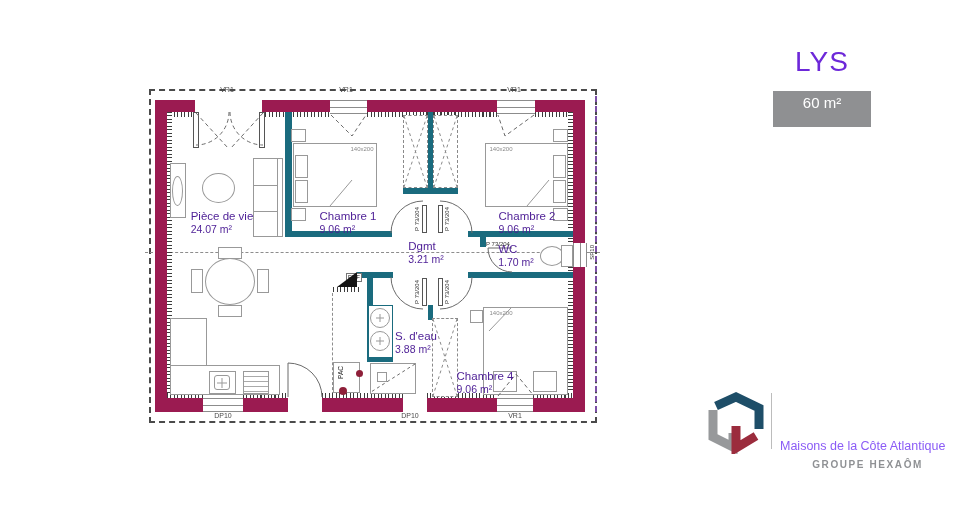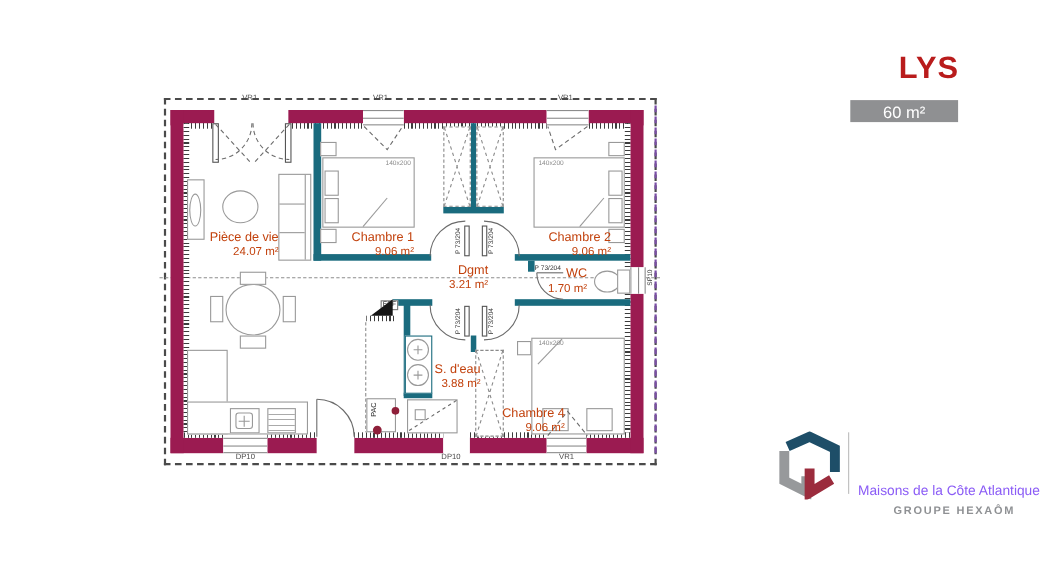--- a/index.html
+++ b/index.html
@@ -13,36 +13,36 @@
   .winh:after{content:"";position:absolute;left:0;right:0;top:6px;border-top:1px solid #8c8c8c}
   .winv{position:absolute;width:14px;background:#fff;border-left:1.5px solid #8c8c8c;border-right:1.5px solid #8c8c8c;box-sizing:border-box}
   .winv:after{content:"";position:absolute;top:0;bottom:0;left:6px;border-left:1px solid #8c8c8c}
   .opn{position:absolute;background:#fff}
   .furn{position:absolute;background:#fff;border:1px solid #999;box-sizing:border-box}
   .round{border-radius:50%}
   .dashb{position:absolute;background:#fff;border:1px dashed #8a8a8a;box-sizing:border-box}
   .jamb{position:absolute;background:#fff;border:1px solid #555;box-sizing:border-box}
   .drain{background:#fff repeating-linear-gradient(180deg,#fff 0 4px,#aaa 4px 5px)}
   .sline{position:absolute;background:#999}
-  .rl{position:absolute;transform:translateX(-50%);text-align:right;color:#c2410c;white-space:nowrap}
+  .rl{position:absolute;transform:translateX(-50%);text-align:left;color:#4c1d95;white-space:nowrap}
   .rl .n{display:block;font-size:11.5px;line-height:13px}
   .rl .a{display:block;font-size:10.5px;line-height:13px}
   .sl{position:absolute;transform:translateX(-50%);font-size:7px;color:#4a4a4a;white-space:nowrap}
   .bs{position:absolute;transform:translateX(-50%);font-size:6px;color:#8a8a8a;white-space:nowrap}
   .dv{position:absolute;font-size:6px;color:#333;writing-mode:vertical-rl;transform:rotate(180deg);white-space:nowrap;line-height:6px}
   .dh{position:absolute;font-size:6px;color:#333;white-space:nowrap}
   .roof{position:absolute;border:2px dashed #4a4a4a}
   .pdash{position:absolute;border-left:2px dashed #7b4fa6}
   .secline{position:absolute;border-top:1.2px dashed #8d8d8d}
   .techdash{position:absolute;border-left:1px dashed #8d8d8d}
   .edf{position:absolute;font-size:6px;color:#111;background:#fff;border:1px solid #777;line-height:7px;padding:0 1px}
   .pac{position:absolute;font-size:6.5px;color:#222;writing-mode:vertical-rl;transform:rotate(180deg);line-height:7px}
   .dot{position:absolute;border-radius:50%;background:#8e1f39}
   svg.ovl{position:absolute;left:0;top:0;pointer-events:none}
-  .model{position:absolute;font-weight:bold;font-size:28px;letter-spacing:1px;color:#b91c1c;text-align:right}
+  .model{position:absolute;font-weight:normal;font-size:28px;letter-spacing:1px;color:#6d28d9;text-align:center}
   .badge{position:absolute;background:#8f9092;color:#fff;font-size:15px;text-align:center;line-height:24px}
   .mca{position:absolute;font-family:"Liberation Serif",serif;font-weight:bold;font-size:50px;line-height:46px;color:#1e4e68;letter-spacing:1px}
   .mcasub{position:absolute;font-family:Liberation Sans, sans-serif;font-size:12.5px;color:#8b5cf6;white-space:nowrap}
   .group{position:absolute;font-size:10px;font-weight:bold;letter-spacing:1.6px;color:#8f9194;text-align:right}
   .vdiv{position:absolute;width:1px;background:#bcbcbc}
 </style>
 </head>
 <body>
 
 <div class="stage">
@@ -237,21 +237,21 @@
 
   <div class="sl" style="left:227px;top:86px">VR1</div>
   <div class="sl" style="left:346px;top:86px">VR1</div>
   <div class="sl" style="left:514px;top:86px">VR1</div>
   <div class="sl" style="left:223px;top:412px">DP10</div>
   <div class="sl" style="left:410px;top:412px">DP10</div>
   <div class="sl" style="left:515px;top:412px">VR1</div>
   <div class="dv" style="left:589px;top:245px">SP10</div>
 
   <div class="model" style="left:772px;top:46px;width:100px">LYS</div>
-  <div class="badge" style="left:773px;top:91px;width:98px;height:20px">60 m²</div>
+  <div class="badge" style="left:773px;top:91px;width:98px;height:36px">60 m²</div>
 
   <svg class="ovl" style="left:704px;top:392px" width="64" height="62" viewBox="0 0 64 60">
     <g fill="none" stroke-width="9" stroke-linejoin="miter">
       <polyline points="12,13 32,4 55,15 55,36" stroke="#1e4e68"></polyline>
       <polyline points="9,17 9,44 29,54 29,40" stroke="#97999b"></polyline>
       <polyline points="52,43 32,55 32,33" stroke="#9b2c3d"></polyline>
     </g>
   </svg>
   <div class="vdiv" style="left:771px;top:393px;height:56px"></div>
   <div class="mcasub" style="left:780px;top:439px">Maisons de la Côte Atlantique</div>

